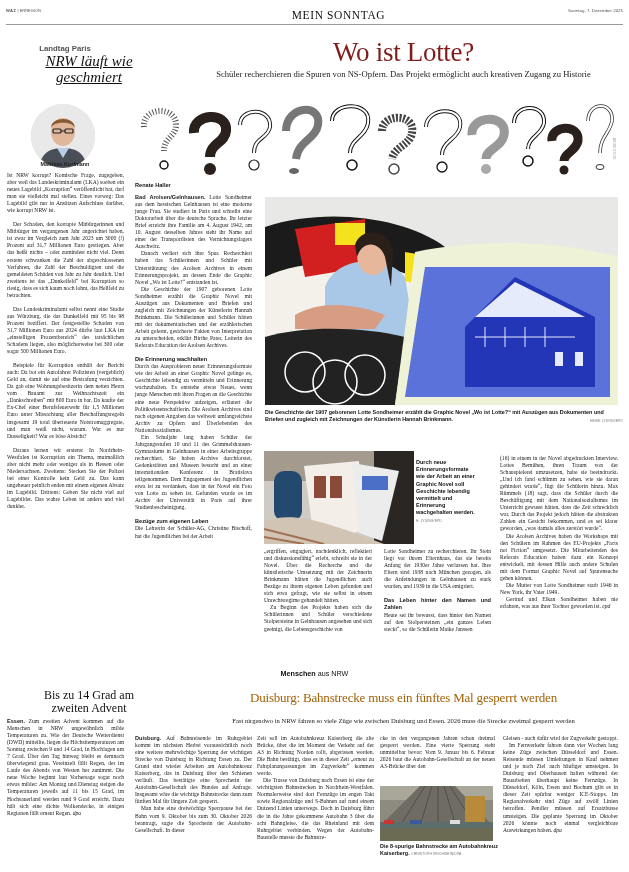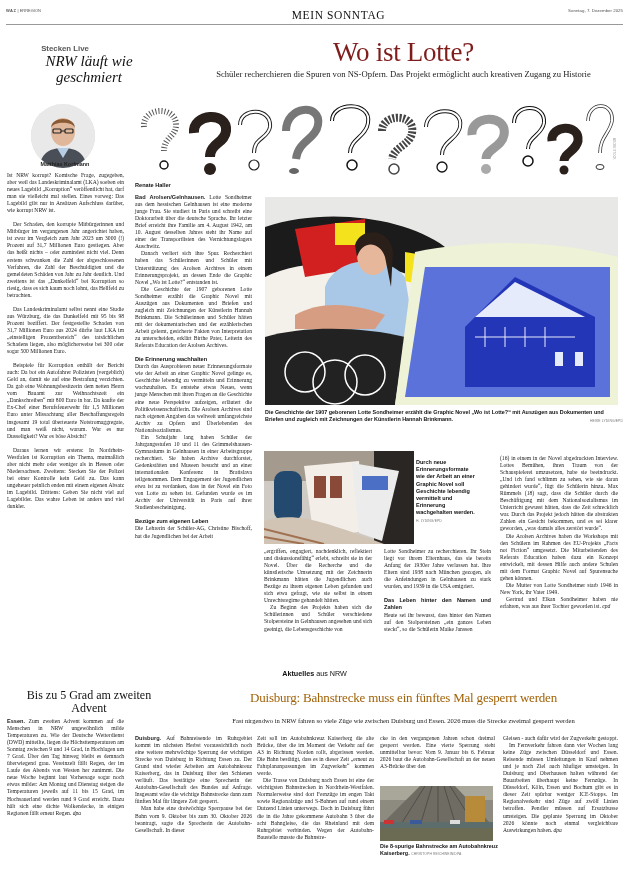--- a/index.html
+++ b/index.html
@@ -19,21 +19,21 @@
 
   
   #hdr-logo { left: 6px; top: 8px; font-size: 4px; color:#555; }
   #hdr-logo b { font-weight: bold; letter-spacing: 0.5px; }
   #hdr-title { left: 0; width: 629px; top: 9px; text-align: center; font-size: 11.5px; letter-spacing: 0.6px; color:#111; }
   #hdr-date { right: 6px; top: 8px; font-size: 4.4px; color:#555; font-family: "Liberation Sans", sans-serif; }
   #hdr-rule { left: 6px; right: 6px; top: 24px; height: 1px; background: #999; }
 
   
   #kicker-left { left: 0; width: 130px; top: 44px; text-align: center; font-size: 7.8px; font-weight: bold; color: #555; }
-  #comment-title { left: 0; width: 130px; top: 53px; text-align: center; font-size: 15px; font-style: italic; line-height: 16px; color:#111; }
+  #comment-title { left: 0; width: 130px; top: 53px; text-align: center; font-size: 15px; font-style: italic; line-height: 16px; color:#111;text-decoration:underline; }
   #avatar { left: 31px; top: 104px; width: 64px; height: 64px; border-radius: 50%; background: radial-gradient(circle at 50% 40%, #eee 0 55%, #d6d6d6 56%); overflow: hidden; }
   #author { left: 0; width: 130px; top: 161px; text-align: center; font-size: 5.4px; font-weight: bold; color:#222; }
   #col-left { left: 7px; top: 172px; width: 117px; }
 
   
   #main-title { left: 130px; width: 499px; top: 37px; text-align: center; font-size: 27px; letter-spacing: -0.3px; color:#7f1d1d; }
   #main-deck { left: 130px; width: 499px; top: 69px; text-align: center; font-size: 8.6px; color:#222; }
   #qmarks { left: 136px; top: 97px; width: 486px; height: 78px; }
   #qm-credit { left: 612px; top: 138px; font-size: 3px; color:#999; writing-mode: vertical-rl; font-family:"Liberation Sans", sans-serif; }
 
@@ -63,21 +63,21 @@
   #col-r4 { left: 503px; top: 735px; width: 115px; }
 </style>
 </head>
 <body>
 
 <div class="abs sans" id="hdr-logo"><b>WAZ</b> | <span>ERREGION</span></div>
 <div class="abs serif" id="hdr-title">MEIN SONNTAG</div>
 <div class="abs" id="hdr-date">Sonntag, 7. Dezember 2025</div>
 <div class="abs" id="hdr-rule"></div>
 
-<div class="abs sans" id="kicker-left">Stecken Live</div>
+<div class="abs sans" id="kicker-left">Landtag Paris</div>
 <div class="abs serif" id="comment-title">NRW läuft wie geschmiert</div>
 <div class="abs" id="avatar">
   <svg width="64" height="64" viewBox="0 0 64 64">
     <rect width="64" height="64" fill="#e9e9e9"></rect>
     <path d="M8 64 C10 48 20 44 32 44 C44 44 54 48 56 64 Z" fill="#4a4f57"></path>
     <path d="M26 44 L32 54 L38 44 Z" fill="#b8cde6"></path>
     <ellipse cx="32" cy="28" rx="12" ry="14" fill="#e0b79a"></ellipse>
     <path d="M20 24 C20 12 44 12 44 24 C42 17 22 17 20 24 Z" fill="#8a5a34"></path>
     <rect x="22" y="25" width="8" height="4" rx="1" fill="none" stroke="#222" stroke-width="1.2"></rect>
     <rect x="34" y="25" width="8" height="4" rx="1" fill="none" stroke="#222" stroke-width="1.2"></rect>
@@ -232,23 +232,23 @@
   <div class="subhead">Das Leben hinter den Namen und Zahlen</div>
   <p class="noindent">Heute sei ihr bewusst, dass hinter den Namen auf den Stolpersteinen „ein ganzes Leben steckt“, so die Schülerin Maike Janssen</p>
 </div>
 <div class="abs body-text" id="col-c5">
   <p class="noindent">(16) in einem in der Novel abgedruckten Interview. Lottes Bemühen, ihren Traum von der Schauspielerei umzusetzen, habe sie beeindruckt. „Und ich fand schlimm zu sehen, wie sie daran gehindert wurde“, fügt die Schülerin hinzu. Max Rümmels (18) sagt, dass die Schüler durch die Beschäftigung mit dem Nationalsozialismus im Unterricht gewusst hätten, dass die Zeit schrecklich war. Durch das Projekt jedoch hätten die abstrakten Zahlen ein Gesicht bekommen, und es sei klarer geworden, „was damals alles zerstört wurde“.</p>
   <p>Die Arolsen Archives haben die Workshops mit den Schülern im Rahmen des EU-Projekts „Facts not Fiction“ umgesetzt. Die Mitarbeitenden des Referats Education haben dazu ein Konzept entwickelt, mit dessen Hilfe auch andere Schulen mit dem Format Graphic Novel auf Spurensuche gehen können.</p>
   <p>Die Mutter von Lotte Sondheimer starb 1946 in New York, ihr Vater 1949.</p>
   <p><span>Gertrud und Elkan Sondheimer haben nie erfahren, was aus ihrer Tochter geworden ist.</span> <i>epd</i></p>
 </div>
 
-<div class="abs" id="aktuelles"><b>Aktuelles</b><span> aus NRW</span></div>
-
-<div class="abs serif" id="weather-title">Bis zu 5 Grad am zweiten Advent</div>
+<div class="abs" id="aktuelles"><b>Menschen</b><span> aus NRW</span></div>
+
+<div class="abs serif" id="weather-title">Bis zu 14 Grad am zweiten Advent</div>
 <div class="abs body-text" id="col-weather">
   <p class="noindent"><span class="dateline">Essen.</span> <span>Zum zweiten Advent kommen auf die Menschen in NRW ungewöhnlich milde Temperaturen zu. Wie der Deutsche Wetterdienst (DWD) mitteilte, liegen die Höchsttemperaturen am Sonntag zwischen 9 und 14 Grad, in Hochlagen um 7 Grad. Über den Tag hinweg bleibt es demnach überwiegend grau. Vereinzelt fällt Regen, der im Laufe des Abends von Westen her zunimmt. Die neue Woche beginnt laut Vorhersage sogar noch etwas milder: Am Montag und Dienstag steigen die Temperaturen jeweils auf 11 bis 15 Grad, im Hochsauerland werden rund 9 Grad erreicht. Dazu hält sich eine dichte Wolkendecke, in einigen Regionen fällt erneut Regen.</span> <i>dpa</i></p>
 </div>
 
 <div class="abs serif" id="rail-title">Duisburg: Bahnstrecke muss ein fünftes Mal gesperrt werden</div>
 <div class="abs serif" id="rail-deck">Fast nirgendwo in NRW fahren so viele Züge wie zwischen Duisburg und Essen. 2026 muss die Strecke zweimal gesperrt werden</div>
 
 <div class="abs body-text" id="col-r1">
   <p class="noindent"><span class="dateline">Duisburg.</span> <span>Auf Bahnreisende im Ruhrgebiet kommt im nächsten Herbst voraussichtlich noch eine weitere mehrwöchige Sperrung der wichtigen Strecke von Duisburg in Richtung Essen zu. Der Grund sind wieder Arbeiten am Autobahnkreuz Kaiserberg, das in Duisburg über den Schienen verläuft. Das bestätigte eine Sprecherin der Autobahn-Gesellschaft des Bundes auf Anfrage. Insgesamt wäre die wichtige Bahnstrecke dann zum fünften Mal für längere Zeit gesperrt.</span></p>
   <p>Man habe eine dreiwöchige Sperrpause bei der Bahn vom 9. Oktober bis zum 30. Oktober 2026 beantragt, sagte die Sprecherin der Autobahn-Gesellschaft. In dieser</p>

